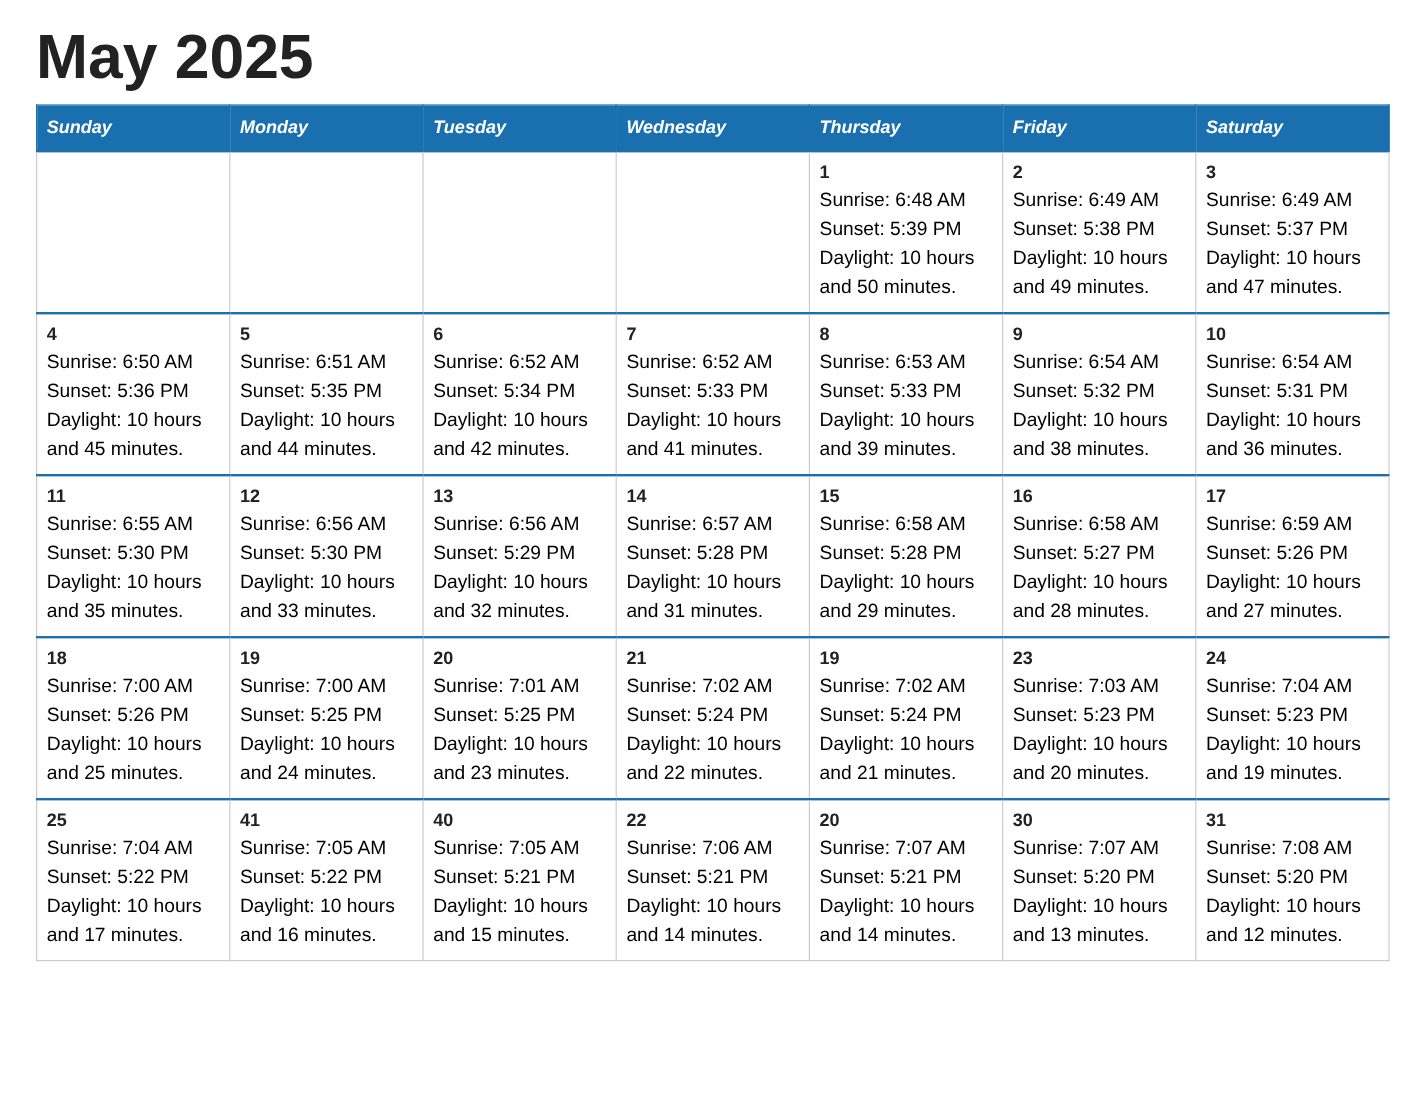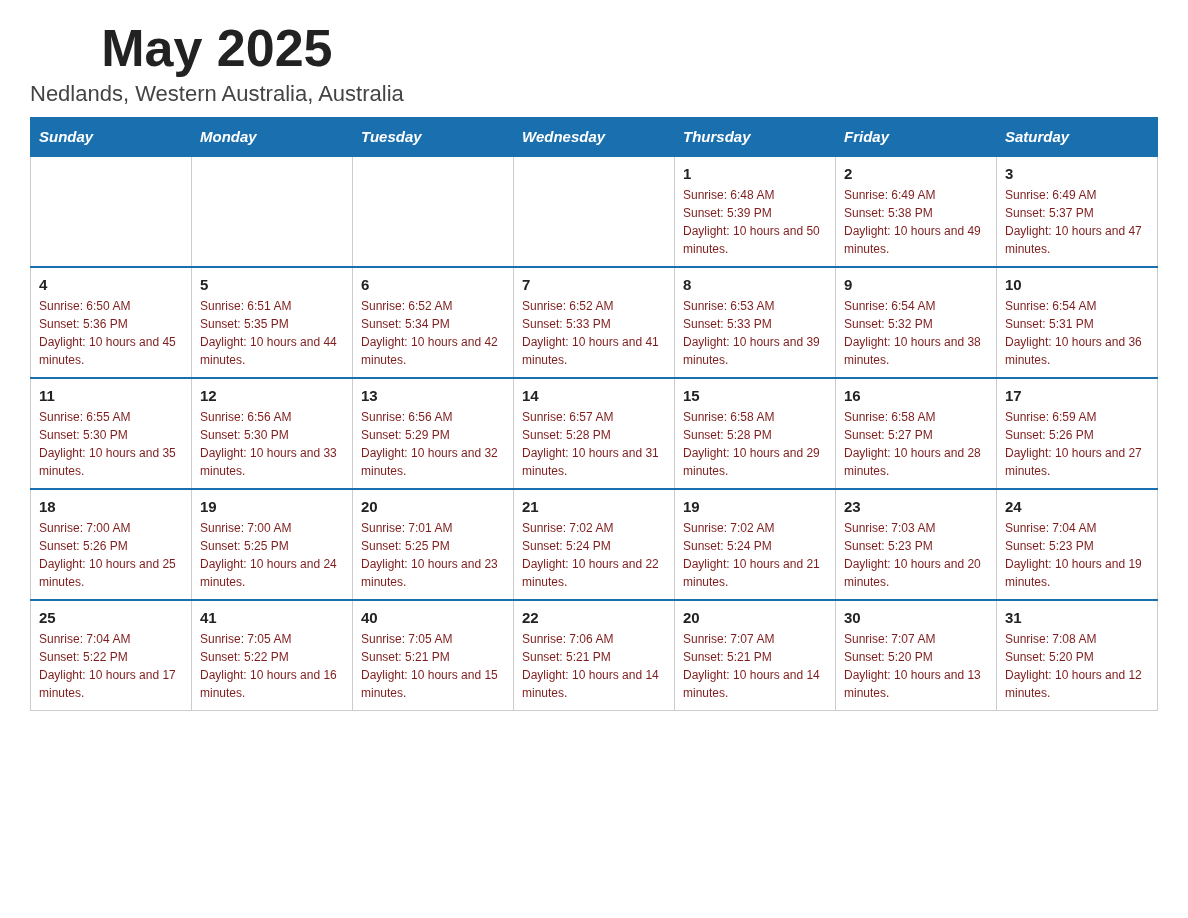--- a/index.html
+++ b/index.html
@@ -38,21 +38,21 @@
       border-top: 10px solid transparent;
       border-bottom: 10px solid transparent;
       margin-left: 2px;
       margin-top: -4px;
     }
     .logo-icon {
       display: flex;
       align-items: center;
     }
     .title-section {
-      text-align: center;
+      text-align: right;
     }
     .month-title {
       font-size: 52px;
       font-weight: bold;
       color: #222;
       line-height: 1.1;
     }
     .location-title {
       font-size: 22px;
       color: #444;
@@ -84,32 +84,31 @@
       color: #333;
     }
     .day-number {
       font-size: 15px;
       font-weight: bold;
       color: #222;
       display: block;
       margin-bottom: 4px;
     }
     .day-info {
-      font-size: 12px;
-      color: #7f1d1d;
+      font-size: 16px;
+      color: #000000;
       line-height: 1.5;
     }
   </style>
 </head>
 <body>
 
 <div class="header">
   <div class="title-section">
     <div class="month-title">May 2025</div>
-    <div class="location-title">Nedlands, Western Australia, Australia</div>
   </div>
 </div>
 
 <table class="calendar">
   <thead>
     <tr>
       <th>Sunday</th>
       <th>Monday</th>
       <th>Tuesday</th>
       <th>Wednesday</th>

